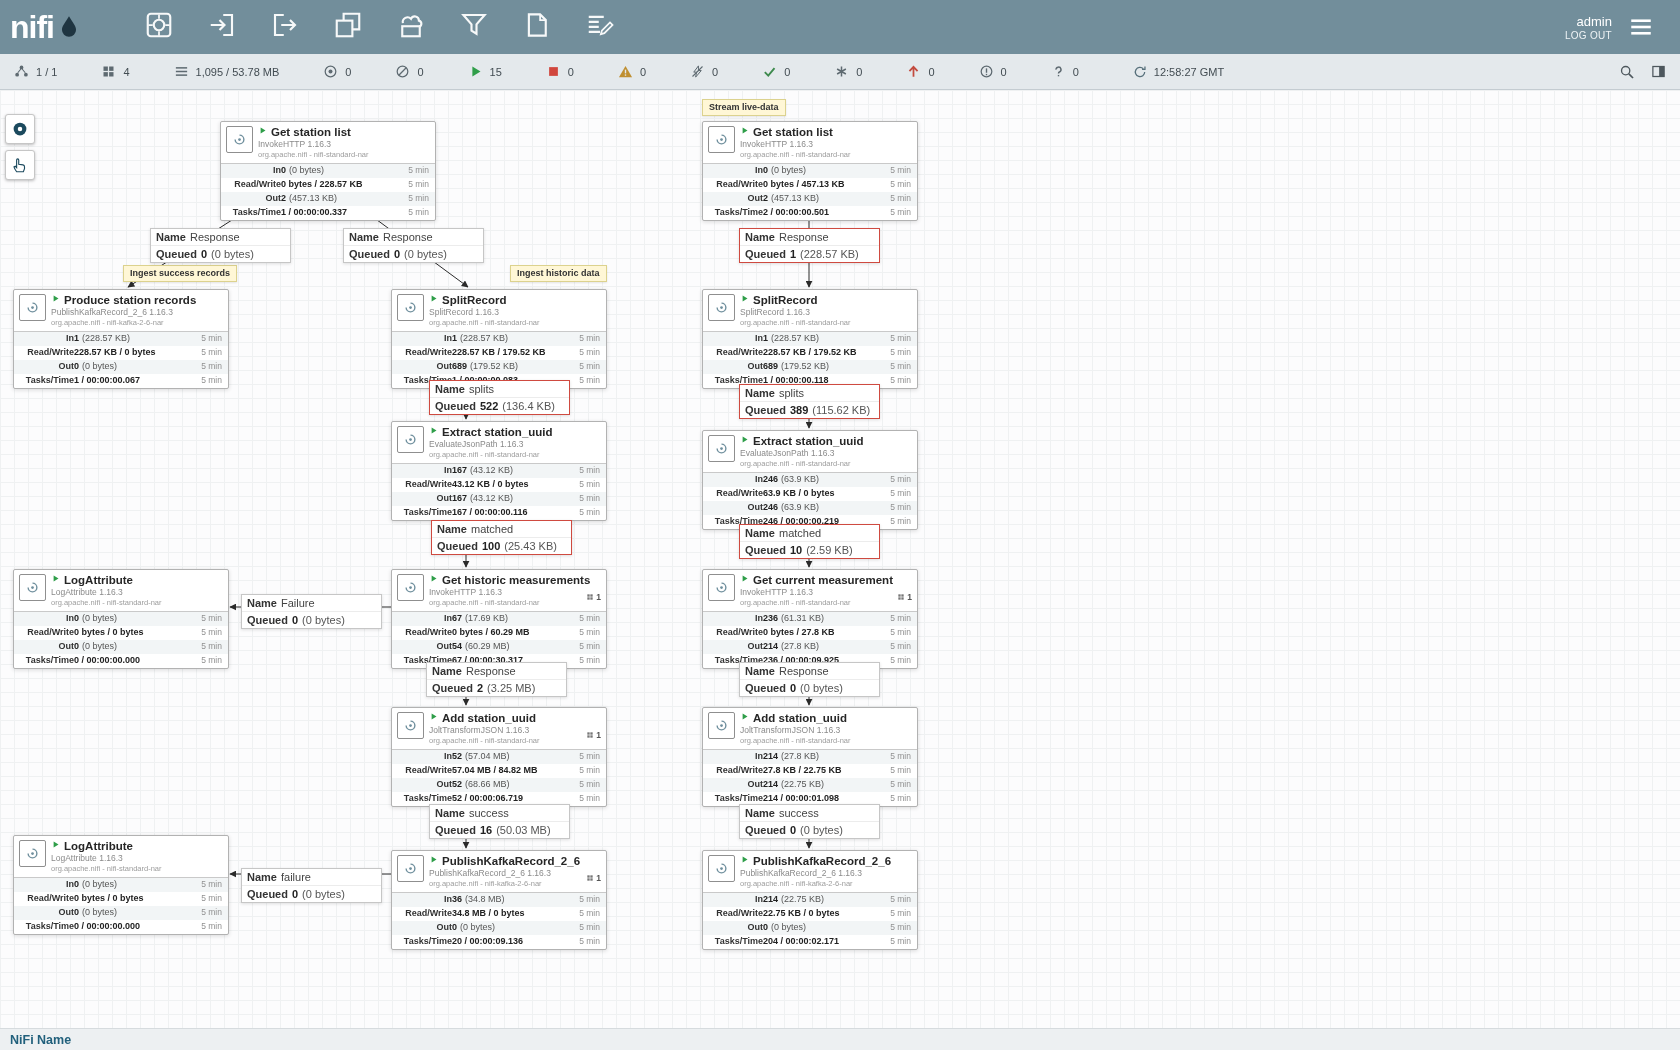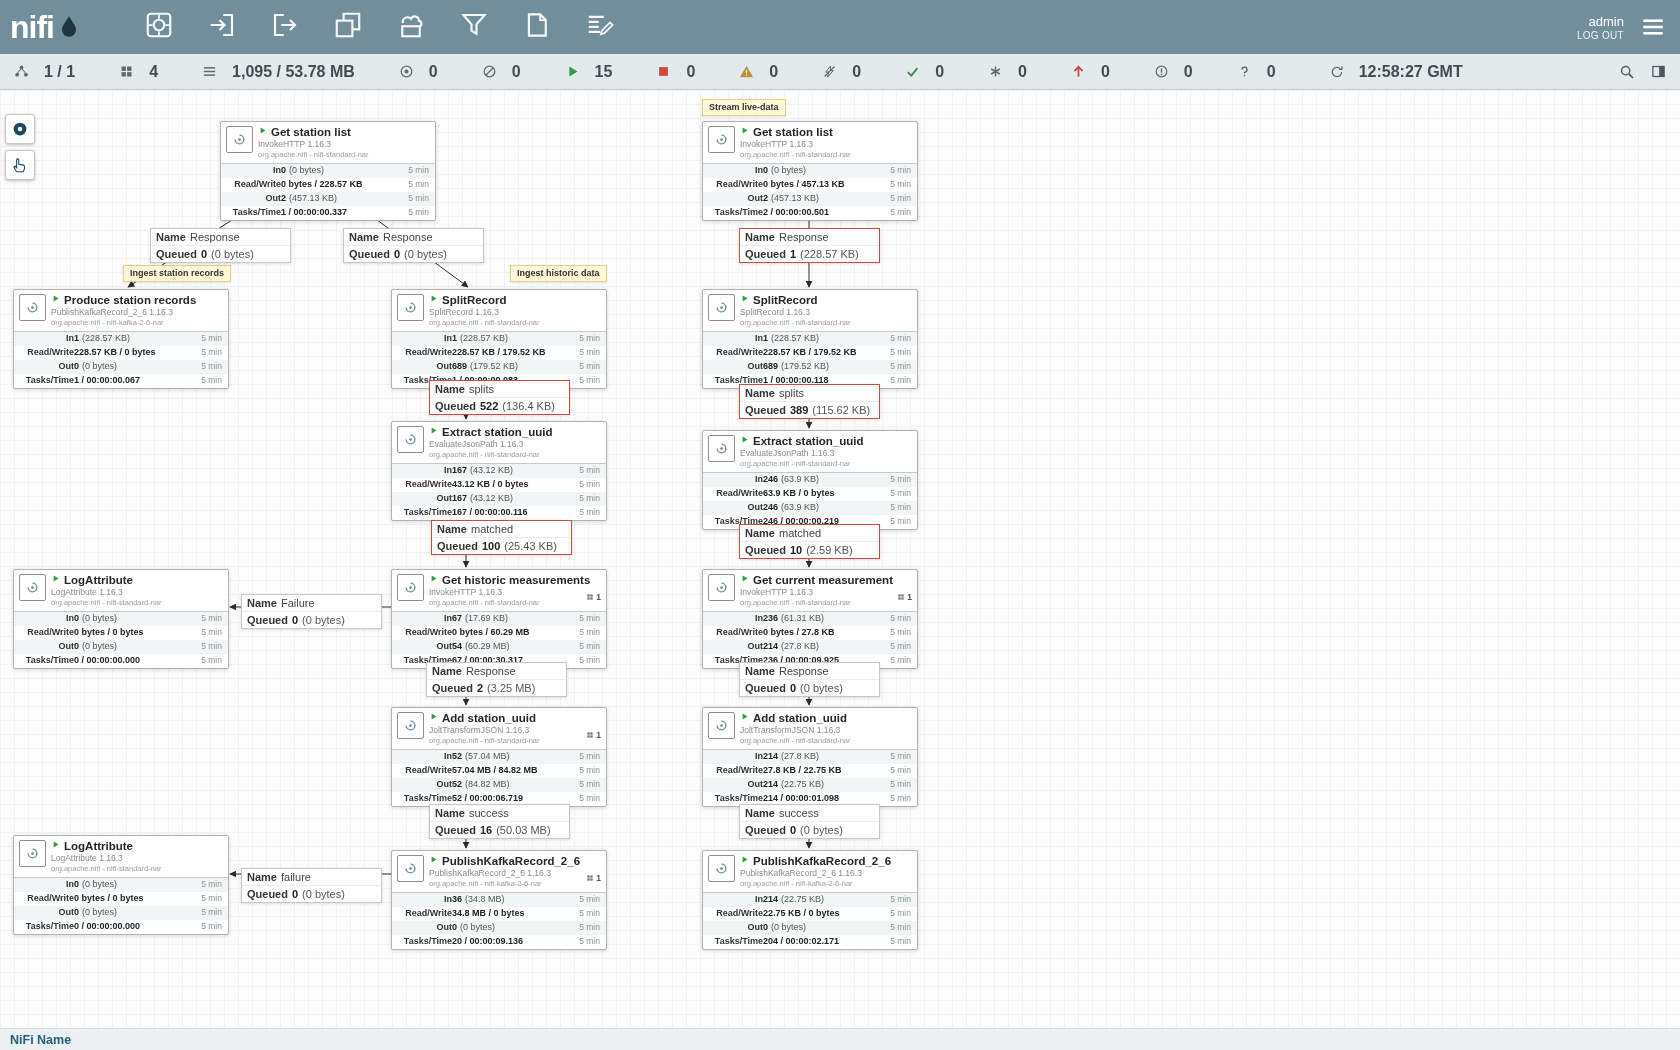--- a/index.html
+++ b/index.html
@@ -5,32 +5,32 @@
   html,body{margin:0;padding:0;width:1680px;height:1050px;overflow:hidden;
     font-family:"Liberation Sans",sans-serif;background:#fbfbfc;}
   
   .header{position:absolute;top:0;left:0;right:0;height:54px;background:#728e9b;
     display:flex;align-items:center;color:#fff;z-index:10;}
   .logo{display:flex;align-items:center;margin-left:10px;}
   .logo-text{font-size:32px;font-weight:bold;letter-spacing:-1px;line-height:1;}
   .logo-drop{color:#1f3541;margin-left:2px;display:flex;}
   .toolbar{display:flex;align-items:center;gap:33px;margin-left:62px;}
   .tb-icon{display:flex;cursor:grab;opacity:.95;}
-  .header-right{margin-left:auto;display:flex;align-items:center;gap:16px;padding-right:14px;}
+  .header-right{margin-left:auto;display:flex;align-items:center;gap:16px;padding-right:26px;}
   .user-block{text-align:right;}
   .user{font-size:13px;}
   .logout{font-size:10px;margin-top:1px;color:#eef3f5;cursor:pointer;letter-spacing:.3px;}
   .hamburger{display:flex;cursor:pointer;}
   
   .statusbar{position:absolute;top:54px;left:0;right:0;height:36px;background:#e4e9ec;
     border-bottom:1px solid #c4ccd1;display:flex;align-items:center;padding:0 14px;box-sizing:border-box;z-index:9;}
   #status-items{display:flex;align-items:center;}
   .status-item{display:flex;align-items:center;gap:7px;margin-right:44px;}
   .st-icon{display:flex;}
-  .st-count{font-size:16px;font-weight:bold;color:#424c52;white-space:nowrap;margin-left:8px;}
+  .st-count{font-size:11px;font-weight:normal;color:#424c52;white-space:nowrap;}
   .status-time{display:flex;align-items:center;gap:7px;margin-left:10px;color:#57707b;}
   .status-right{margin-left:auto;display:flex;align-items:center;gap:16px;color:#4d575d;}
   .status-right>span{display:flex;cursor:pointer;}
   
   .canvas{position:absolute;top:90px;left:0;right:0;bottom:22px;background-color:#fcfcfd;
     background-image:linear-gradient(#eff1f2 1px,transparent 1px),linear-gradient(90deg,#eff1f2 1px,transparent 1px);
     background-size:14px 14px;}
   #edges{position:absolute;left:0;top:0;z-index:1;}
   .palette{position:absolute;left:5px;top:24px;display:flex;flex-direction:column;gap:6px;z-index:6;}
   .pal-btn{width:28px;height:28px;background:#fff;border:1px solid #c6c6c6;border-radius:3px;
@@ -336,21 +336,21 @@
           <circle cx="12" cy="12" r="3" fill="#fff"></circle>
         </svg>
       </div>
       <div class="pal-btn">
         <svg viewBox="0 0 24 24" width="18" height="18" xmlns="http://www.w3.org/2000/svg">
           <path d="M7.5 21 C6 19 4.5 16.5 4 14.5 l1.8 -.8 1.7 1.8 V5.2 a1.4 1.4 0 0 1 2.8 0 V11 l5.7 .9 c1.2 .2 2 1.2 2 2.4 V17 l-1.5 4 Z" fill="none" stroke="currentColor" stroke-width="1.5"></path>
         </svg>
       </div>
     </div>
 <div class="flowlabel" style="left: 702px; top: 9px;">Stream live-data</div>
-    <div class="flowlabel" style="left: 123px; top: 175px;">Ingest station records</div>
+    <div class="flowlabel" style="left: 123px; top: 175px;">Ingest success records</div>
     <div class="flowlabel" style="left: 510px; top: 175px;">Ingest historic data</div>
     <div class="node" style="left: 220px; top: 31px;">
 
     <div class="node-head">
       <span class="node-icon">
           <svg viewBox="0 0 24 24" width="15" height="15" xmlns="http://www.w3.org/2000/svg">
             <path d="M12 5 a7 7 0 1 1 -7 7" fill="none" stroke="currentColor" stroke-width="2.2"></path>
             <circle cx="12" cy="12" r="2.2" fill="currentColor"></circle>
           </svg>
         </span>
@@ -896,21 +896,21 @@
         </div>
         <div class="srow">
           <span class="sl">Read/Write</span>
           <span class="sv">57.04 MB / 84.82 MB</span>
           <span class="sd"></span>
           <span class="s5">5 min</span>
         </div>
         <div class="srow">
           <span class="sl">Out</span>
           <span class="sv">52</span>
-          <span class="sd">(84.82 MB)</span>
+          <span class="sd">(68.66 MB)</span>
           <span class="s5">5 min</span>
         </div>
         <div class="srow">
           <span class="sl">Tasks/Time</span>
           <span class="sv">52 / 00:00:06.719</span>
           <span class="sd"></span>
           <span class="s5">5 min</span>
         </div>
       </div>
   </div>

